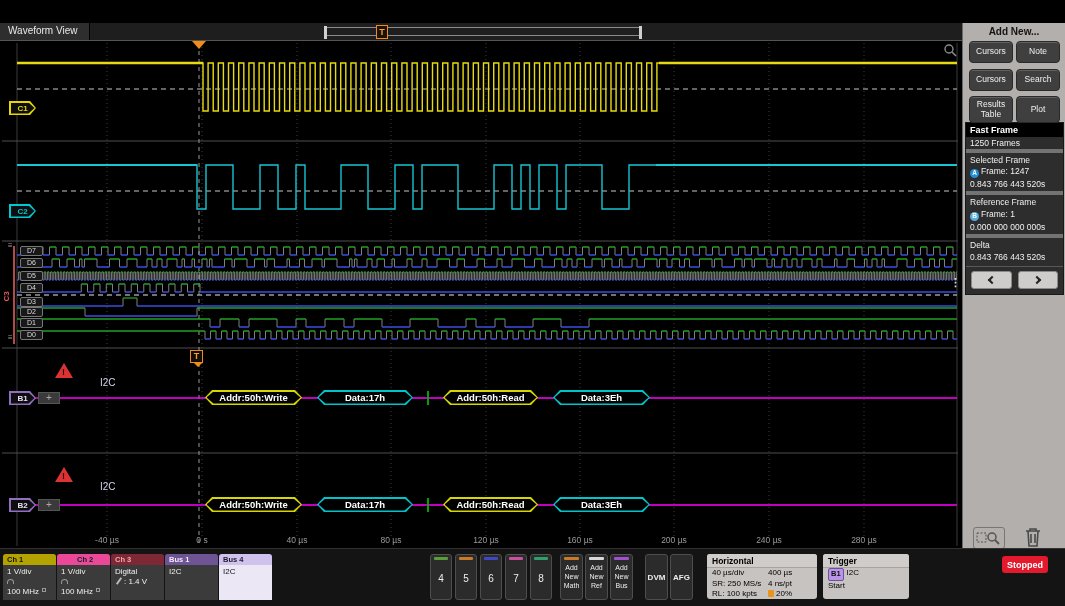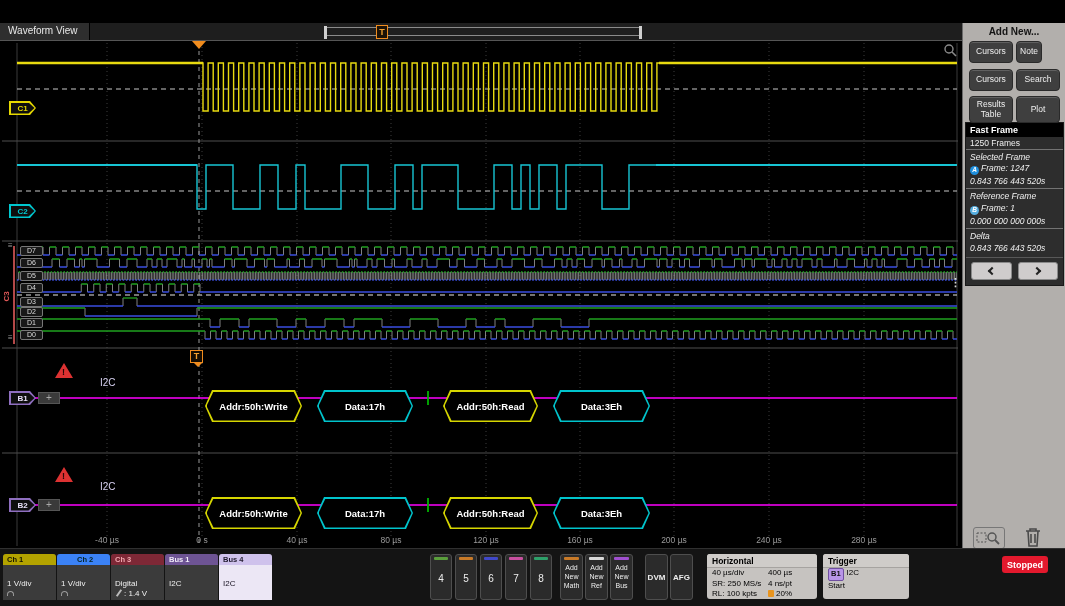--- a/index.html
+++ b/index.html
@@ -15,56 +15,56 @@
   .ovb{position:absolute;top:-2px;width:3px;height:13px;background:#cfcfcf;}
   #ovtmark{position:absolute;left:51px;top:-3px;width:12px;height:14px;border:1px solid #f08c1e;background:#1c1206;color:#f0a030;font-size:9px;font-weight:bold;text-align:center;line-height:12px;z-index:3;}
   
   #plot{position:absolute;left:0;top:40px;width:962px;height:508px;background:#000;border-top:1px solid #555;}
   .trig-tri{position:absolute;left:192px;top:0;width:0;height:0;border-left:7px solid transparent;border-right:7px solid transparent;border-top:8px solid #f08c1e;}
   .tick-label{position:absolute;width:60px;text-align:center;color:#9a9a9a;font-size:8.5px;top:494px;}
   .chan-tag{position:absolute;width:27px;height:14px;}
   .chan-tag .in{position:absolute;inset:1.5px;background:#0e0e0e;display:flex;align-items:center;justify-content:center;font-size:8px;font-weight:bold;}
   .hexR{clip-path:polygon(0 0,calc(100% - 6px) 0,100% 50%,calc(100% - 6px) 100%,0 100%);}
   .dlabel{position:absolute;left:20px;width:23px;height:10px;background:#181818;border:1px solid #777;color:#ddd;font-size:7px;line-height:8px;text-align:center;border-radius:2px;}
-  .bus-box{position:absolute;height:32px;z-index:2;}
+  .bus-box{position:absolute;height:15px;z-index:2;}
   .bus-box .in{position:absolute;inset:1.5px;background:#000;display:flex;align-items:center;justify-content:center;color:#fff;font-weight:bold;font-size:9.5px;white-space:nowrap;}
   .hexB{clip-path:polygon(7px 0,calc(100% - 7px) 0,100% 50%,calc(100% - 7px) 100%,7px 100%,0 50%);}
   .warn{position:absolute;width:0;height:0;border-left:9px solid transparent;border-right:9px solid transparent;border-bottom:15px solid #dc3232;}
   .warn span{position:absolute;left:-2px;top:4px;color:#2a0808;font-size:9px;font-weight:bold;}
   .i2c-lab{position:absolute;color:#d8d2f2;font-size:10px;}
   .plusbox{position:absolute;width:22px;height:12px;background:#3a3a3a;border:1px solid #555;color:#aaa;font-size:10px;line-height:9px;text-align:center;z-index:1;}
   .tmark{position:absolute;width:13px;height:13px;border:1px solid #f08c1e;background:#140c02;color:#f0a030;font-size:9px;font-weight:bold;text-align:center;line-height:11px;z-index:2;}
   .tmark:after{content:"";position:absolute;left:2.5px;top:12px;border-left:4px solid transparent;border-right:4px solid transparent;border-top:4px solid #f08c1e;}
   .c3line{position:absolute;left:13px;width:2px;background:#b34848;}
   .c3lab{position:absolute;left:-3px;top:247px;width:18px;color:#e05858;font-size:8px;font-weight:bold;transform:rotate(-90deg);}
   .grip{position:absolute;left:8px;color:#9a9a9a;font-size:8px;}
   #splitdots{position:absolute;left:950px;top:238px;color:#d8d8d8;font-size:11px;font-weight:bold;line-height:6px;}
   #plotzoomicon{position:absolute;right:4px;top:2px;}
   
   #sidebar{position:absolute;left:962px;top:23px;width:103px;height:525px;background:#b2afac;border-left:1px solid #6a6a6a;}
   #addnew-title{position:absolute;left:0;top:3px;width:100%;text-align:center;font-size:10px;font-weight:bold;color:#141414;}
   .sbtn{position:absolute;background:#3f3f3f;border:1px solid #2a2a2a;border-radius:4px;color:#f0f0f0;font-size:8.5px;display:flex;align-items:center;justify-content:center;text-align:center;line-height:9.5px;box-shadow:inset 0 1px 0 #606060;}
   #ffpanel{position:absolute;left:2px;top:99px;width:99px;background:#2d2d2d;border:1px solid #191919;}
   #ffhead{background:#000;color:#fff;font-size:9px;font-weight:bold;padding:2px 4px;}
   .ffrow{padding:1px 4px 0;color:#f0f0f0;font-size:8.5px;line-height:10.5px;}
-  .ffsec{border-top:1px solid #737373;padding:1px 0 2px;font-style:italic;}
+  .ffsec{border-top:4px solid #737373;padding:1px 0 2px;}
   .ffbadge{display:inline-flex;width:9px;height:9px;border-radius:50%;color:#fff;font-size:6.5px;font-weight:bold;align-items:center;justify-content:center;margin-right:2px;vertical-align:-1px;}
   .ffnav{display:flex;gap:6px;padding:4px 5px 5px;border-top:1px solid #585858;margin-top:2px;}
   .nbtn{flex:1;height:18px;background:#cfcccc;border:1px solid #8a8a8a;border-radius:3px;display:flex;align-items:center;justify-content:center;}
   .chev{width:6px;height:6px;border-left:2px solid #222;border-bottom:2px solid #222;}
   .chev.l{transform:rotate(45deg);margin-left:2px;}
   .chev.r{transform:rotate(-135deg);margin-right:2px;}
   .sideicon{position:absolute;display:flex;align-items:center;justify-content:center;}
   #zoombtn{left:10px;top:504px;width:32px;height:22px;border:1px solid #777;border-radius:3px;}
   #trashbtn{left:58px;top:502px;width:24px;height:24px;}
   
   #bottombar{position:absolute;left:0;top:548px;width:1065px;height:58px;background:#141414;border-top:1px solid #303030;}
   .badge{position:absolute;top:5px;width:53px;height:46px;border-radius:3px 3px 0 0;overflow:hidden;background:#3b3b3b;}
   .badge .hd{height:11px;font-size:7.5px;font-weight:bold;padding:1px 4px 0;}
-  .badge .bd{height:42px;padding:14px 4px;font-size:8px;color:#f0f0f0;line-height:10px;}
+  .badge .bd{height:42px;padding:2px 4px;font-size:8px;color:#f0f0f0;line-height:10px;}
   .cicon{display:inline-block;width:7px;height:5px;border:1px solid #999;border-bottom:none;border-radius:4px 4px 0 0;}
   .bwicon{display:inline-block;width:4px;height:4px;border:1px solid #999;margin-left:3px;vertical-align:2px;}
   .thicon{display:inline-block;width:8px;height:2px;background:#bbb;transform:rotate(-55deg);margin-right:1px;vertical-align:2px;}
   .dbtn{position:absolute;top:5px;width:22px;height:46px;background:#2b2b2b;border:1px solid #4e4e4e;border-radius:3px;color:#eee;}
   .dbtn .strip{position:absolute;left:3px;right:3px;top:2px;height:3px;border-radius:1px;}
   .dbtn .num{position:absolute;left:0;right:0;top:18px;text-align:center;font-size:10px;}
   .dbtn .txt{position:absolute;left:0;right:0;top:8px;text-align:center;font-size:7px;line-height:9px;}
   .graybtn{position:absolute;top:5px;width:23px;height:46px;background:#2b2b2b;border:1px solid #4e4e4e;border-radius:3px;color:#eee;display:flex;align-items:center;justify-content:center;font-size:8px;font-weight:bold;}
   .panel{position:absolute;top:5px;background:#c6c3c0;border-radius:3px;color:#000;}
   .panel .phd{font-size:8.5px;font-weight:bold;padding:2px 5px 1px;border-bottom:1px solid #a6a3a0;background:#cfccc9;border-radius:3px 3px 0 0;}
@@ -261,39 +261,39 @@
           <circle cx="17" cy="7" r="4" fill="none" stroke="#555" stroke-width="1.5"></circle>
           <path d="M20 10l4 4" stroke="#555" stroke-width="1.8"></path>
         </svg>
     </div>
     <div class="sideicon" id="trashbtn">
       <svg width="20" height="22" viewBox="0 0 20 22">
           <path d="M3 5h14M7 5V3h6v2M5 5l1 15h8l1-15M8 8v9M12 8v9" stroke="#4a4a4a" stroke-width="1.6" fill="none"></path>
         </svg>
     </div>
   <div class="sbtn" style="left: 6px; top: 18px; width: 44px; height: 22px;">Cursors</div>
-      <div class="sbtn" style="left: 53px; top: 18px; width: 26px; height: 22px;">Note</div>
+      <div class="sbtn" style="left: 53px; top: 18px; width: 44px; height: 22px;">Note</div>
       <div class="sbtn" style="left: 6px; top: 46px; width: 44px; height: 22px;">Cursors</div>
       <div class="sbtn" style="left: 53px; top: 46px; width: 44px; height: 22px;">Search</div>
       <div class="sbtn" style="left: 6px; top: 73px; width: 44px; height: 27px;">Results Table</div>
       <div class="sbtn" style="left: 53px; top: 73px; width: 44px; height: 27px;">Plot</div>
     </div>
 
   <div id="bottombar">
     <div id="badges">
         <div class="badge" style="left: 3px;">
           <div class="hd" style="background: rgb(179, 163, 0); color: rgb(20, 20, 0);">Ch 1</div>
           <div class="bd">
             <div><span>1 V/div</span></div>
             <div><span class="cicon"></span></div>
             <div><span>100 MHz</span><span class="bwicon"></span></div>
           </div>
         </div>
         <div class="badge" style="left: 57px;">
-          <div class="hd" style="background: #3b82f6; color: rgb(4, 34, 34); padding-left: 20px;">Ch 2</div>
+          <div class="hd" style="background: #ec4899; color: rgb(4, 34, 34); padding-left: 20px;">Ch 2</div>
           <div class="bd">
             <div><span>1 V/div</span></div>
             <div><span class="cicon"></span></div>
             <div><span>100 MHz</span><span class="bwicon"></span></div>
           </div>
         </div>
         <div class="badge" style="left: 111px;">
           <div class="hd" style="background: rgb(126, 40, 54); color: rgb(242, 168, 176);">Ch 3</div>
           <div class="bd">
             <div><span>Digital</span></div>

